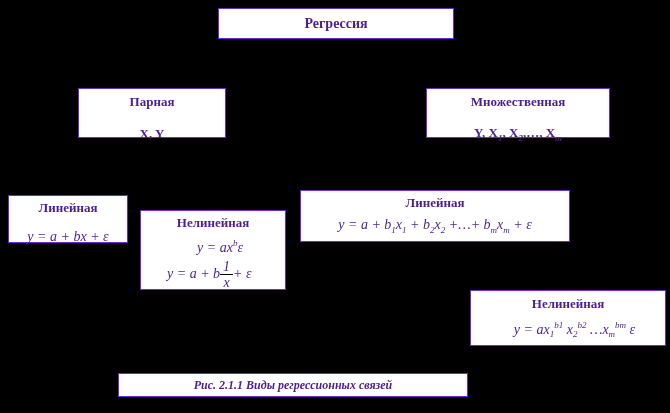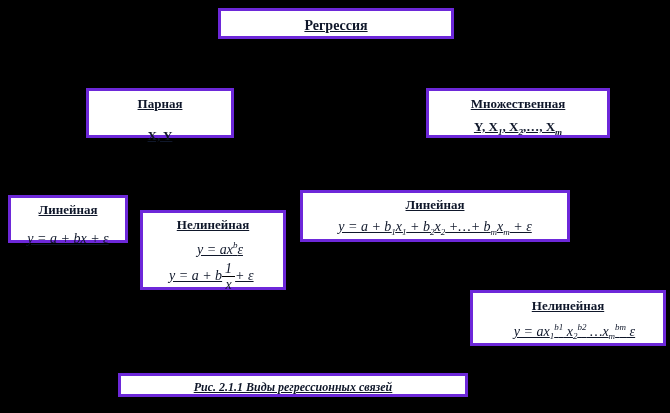--- a/index.html
+++ b/index.html
@@ -11,26 +11,25 @@
     position: relative;
     width: 670px;
     height: 413px;
     background: #000000;
     overflow: hidden;
     font-family: "Liberation Serif", serif;
   }
   .box {
     position: absolute;
     background: #ffffff;
-    border: 3px solid #6d28d9;
+    border: 1px solid #6d28d9;
     box-sizing: border-box;
-    color: #0f172a;
+    color: #4c1d95;
     text-align: center;
     line-height: 1.15;
-    text-decoration: underline;
   }
   .title {
     font-weight: bold;
     font-size: 14px;
   }
   .sub {
     font-weight: bold;
     font-size: 13px;
   }
   .formula {
@@ -87,28 +86,28 @@
 
   <div class="line" style="left:517px; top:138px; width:1px; height:22px;"></div>
   <div class="line" style="left:435px; top:160px; width:150px; height:1px;"></div>
   <div class="line" style="left:435px; top:160px; width:1px; height:30px;"></div>
   <div class="line" style="left:585px; top:160px; width:1px; height:130px;"></div>
 
   <div class="box" style="left:218px; top:8px; width:236px; height:31px; padding-top:7px;">
     <div class="title">Регрессия</div>
   </div>
 
-  <div class="box" style="left:86px; top:88px; width:148px; height:50px; padding-top:6px;">
+  <div class="box" style="left:78px; top:88px; width:148px; height:50px; padding-top:6px;">
     <div class="sub">Парная</div>
     <div class="sub" style="margin-top:17px;">X, Y</div>
   </div>
 
   <div class="box" style="left:426px; top:88px; width:184px; height:50px; padding-top:6px;">
     <div class="sub">Множественная</div>
-    <div class="sub" style="margin-top:8px;text-align:center;">Y, X<sub>1</sub>, X<sub>2</sub>,…, X<sub>m</sub></div>
+    <div class="sub" style="margin-top:16px;text-align:center;">Y, X<sub>1</sub>, X<sub>2</sub>,…, X<sub>m</sub></div>
   </div>
 
   <div class="box" style="left:8px; top:195px; width:120px; height:48px; padding-top:5px;">
     <div class="sub">Линейная</div>
     <div class="formula" style="margin-top:13px;">y = a + bx + ε</div>
   </div>
 
   <div class="box" style="left:140px; top:210px; width:146px; height:80px; padding-top:5px;">
     <div class="sub">Нелинейная</div>
     <div class="formula" style="margin-top:7px; text-align:center; padding-left:14px;">y = ax<sup>b</sup>ε</div>

